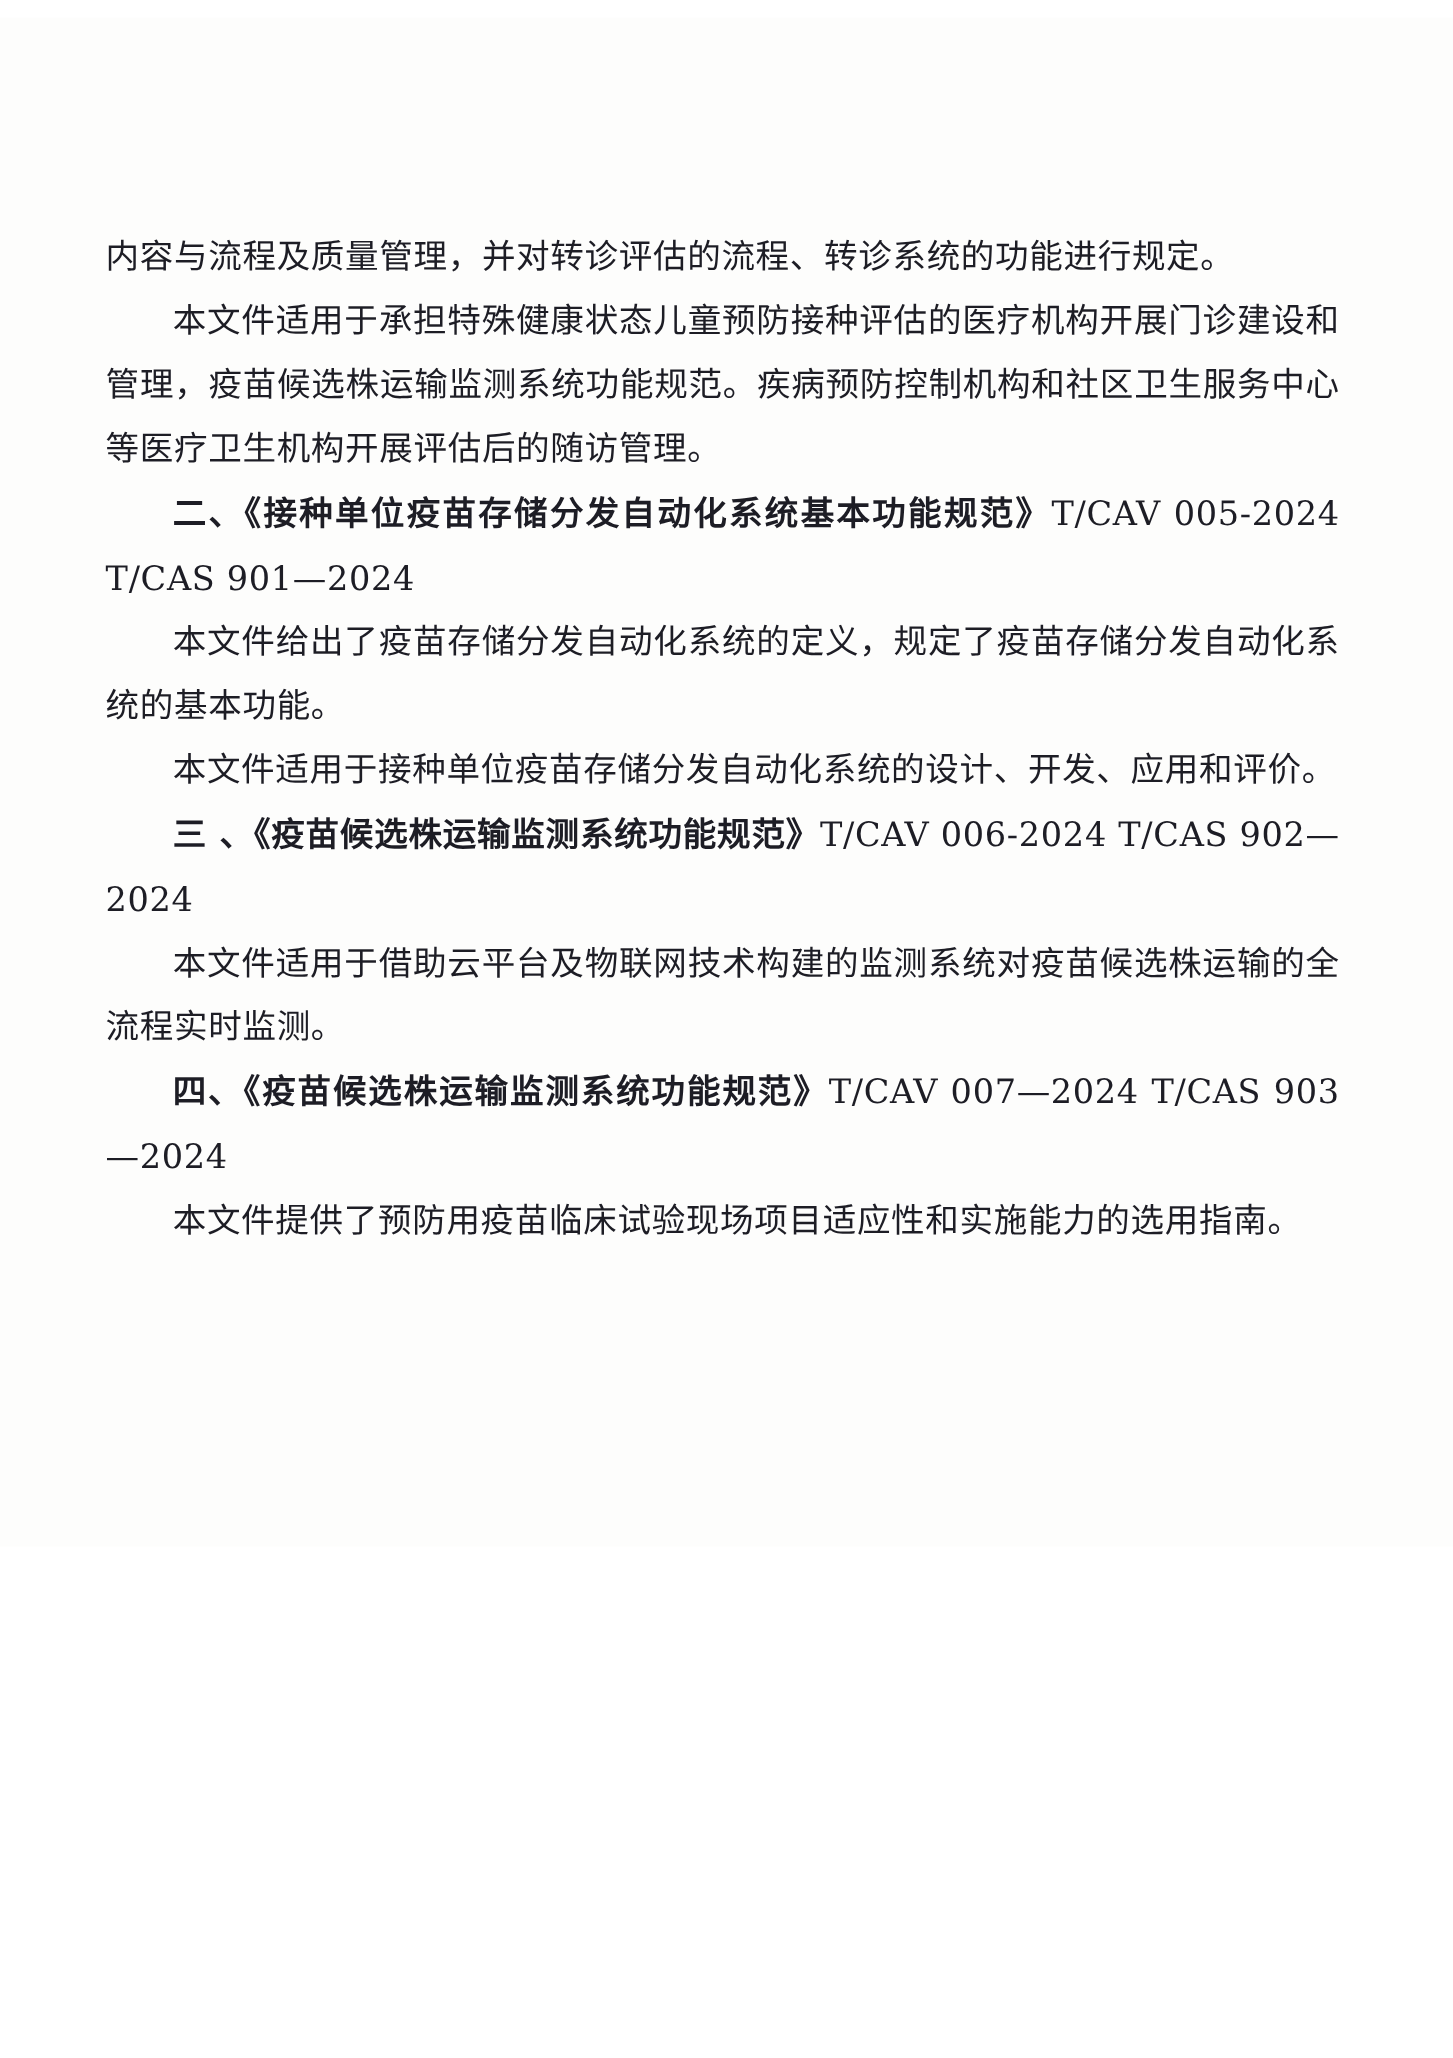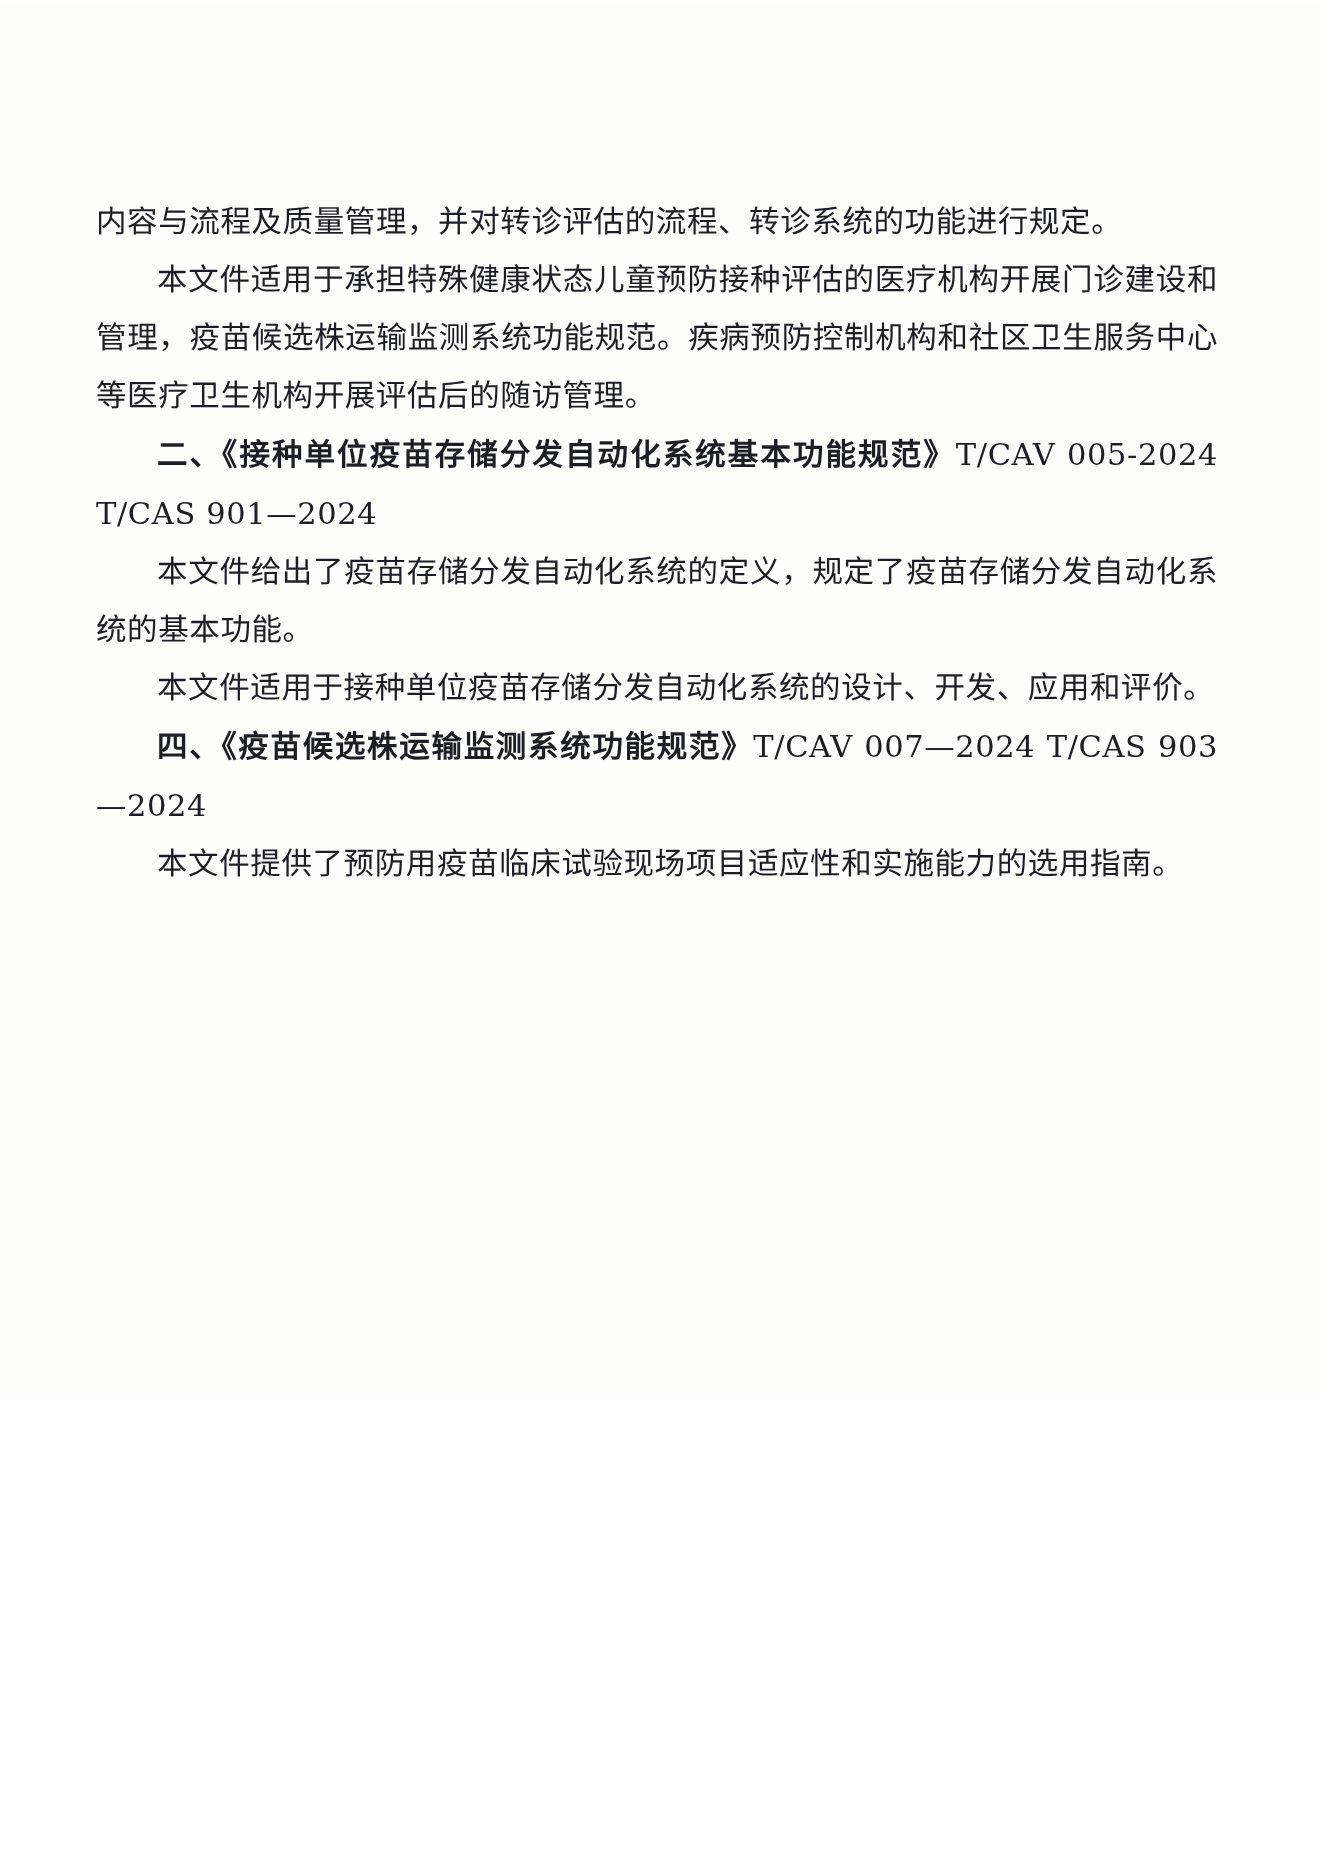--- a/index.html
+++ b/index.html
@@ -4,21 +4,21 @@
 <style>
   html, body {
     margin: 0;
     padding: 0;
     background: #ffffff;
   }
   .page {
     position: relative;
     width: 1321px;
     height: 1390px;
-    margin: 3px auto;
+    margin: 16px auto;
     background: #fdfdfc;
     overflow: hidden;
     font-family: "DejaVu Serif", "Liberation Serif", serif;
     color: #1b1b22;
   }
   .content {
     position: absolute;
     left: 96px;
     top: 190px;
     width: 1122px;
@@ -72,22 +72,26 @@
     <p class="body">本文件适用于承担特殊健康状态儿童预防接种评估的医疗机构开展门诊建设和管理，疫苗候选株运输监测系统功能规范。疾病预防控制机构和社区卫生服务中心等医疗卫生机构开展评估后的随访管理。</p>
 
     <p class="heading">
       <span>二、《接种单位疫苗存储分发自动化系统基本功能规范》</span><span class="latin">T/CAV 005-2024    T/CAS 901—2024</span>
     </p>
 
     <p class="body">本文件给出了疫苗存储分发自动化系统的定义，规定了疫苗存储分发自动化系统的基本功能。</p>
 
     <p class="body">本文件适用于接种单位疫苗存储分发自动化系统的设计、开发、应用和评价。</p>
 
+    <p class="heading">
+      <span>三 、《疫苗候选株运输监测系统功能规范》</span><span class="latin">T/CAV 006-2024 T/CAS 902—2024</span>
+    </p>
 
 
+    <p class="body">本文件适用于借助云平台及物联网技术构建的监测系统对疫苗候选株运输的全流程实时监测。</p>
 
     <p class="heading">
       <span>四、《疫苗候选株运输监测系统功能规范》</span><span class="latin">T/CAV 007—2024 T/CAS 903—2024</span>
     </p>
 
     <p class="body">本文件提供了预防用疫苗临床试验现场项目适应性和实施能力的选用指南。</p>
 
   </div>
 
   <div class="footer">- 2 -</div>

